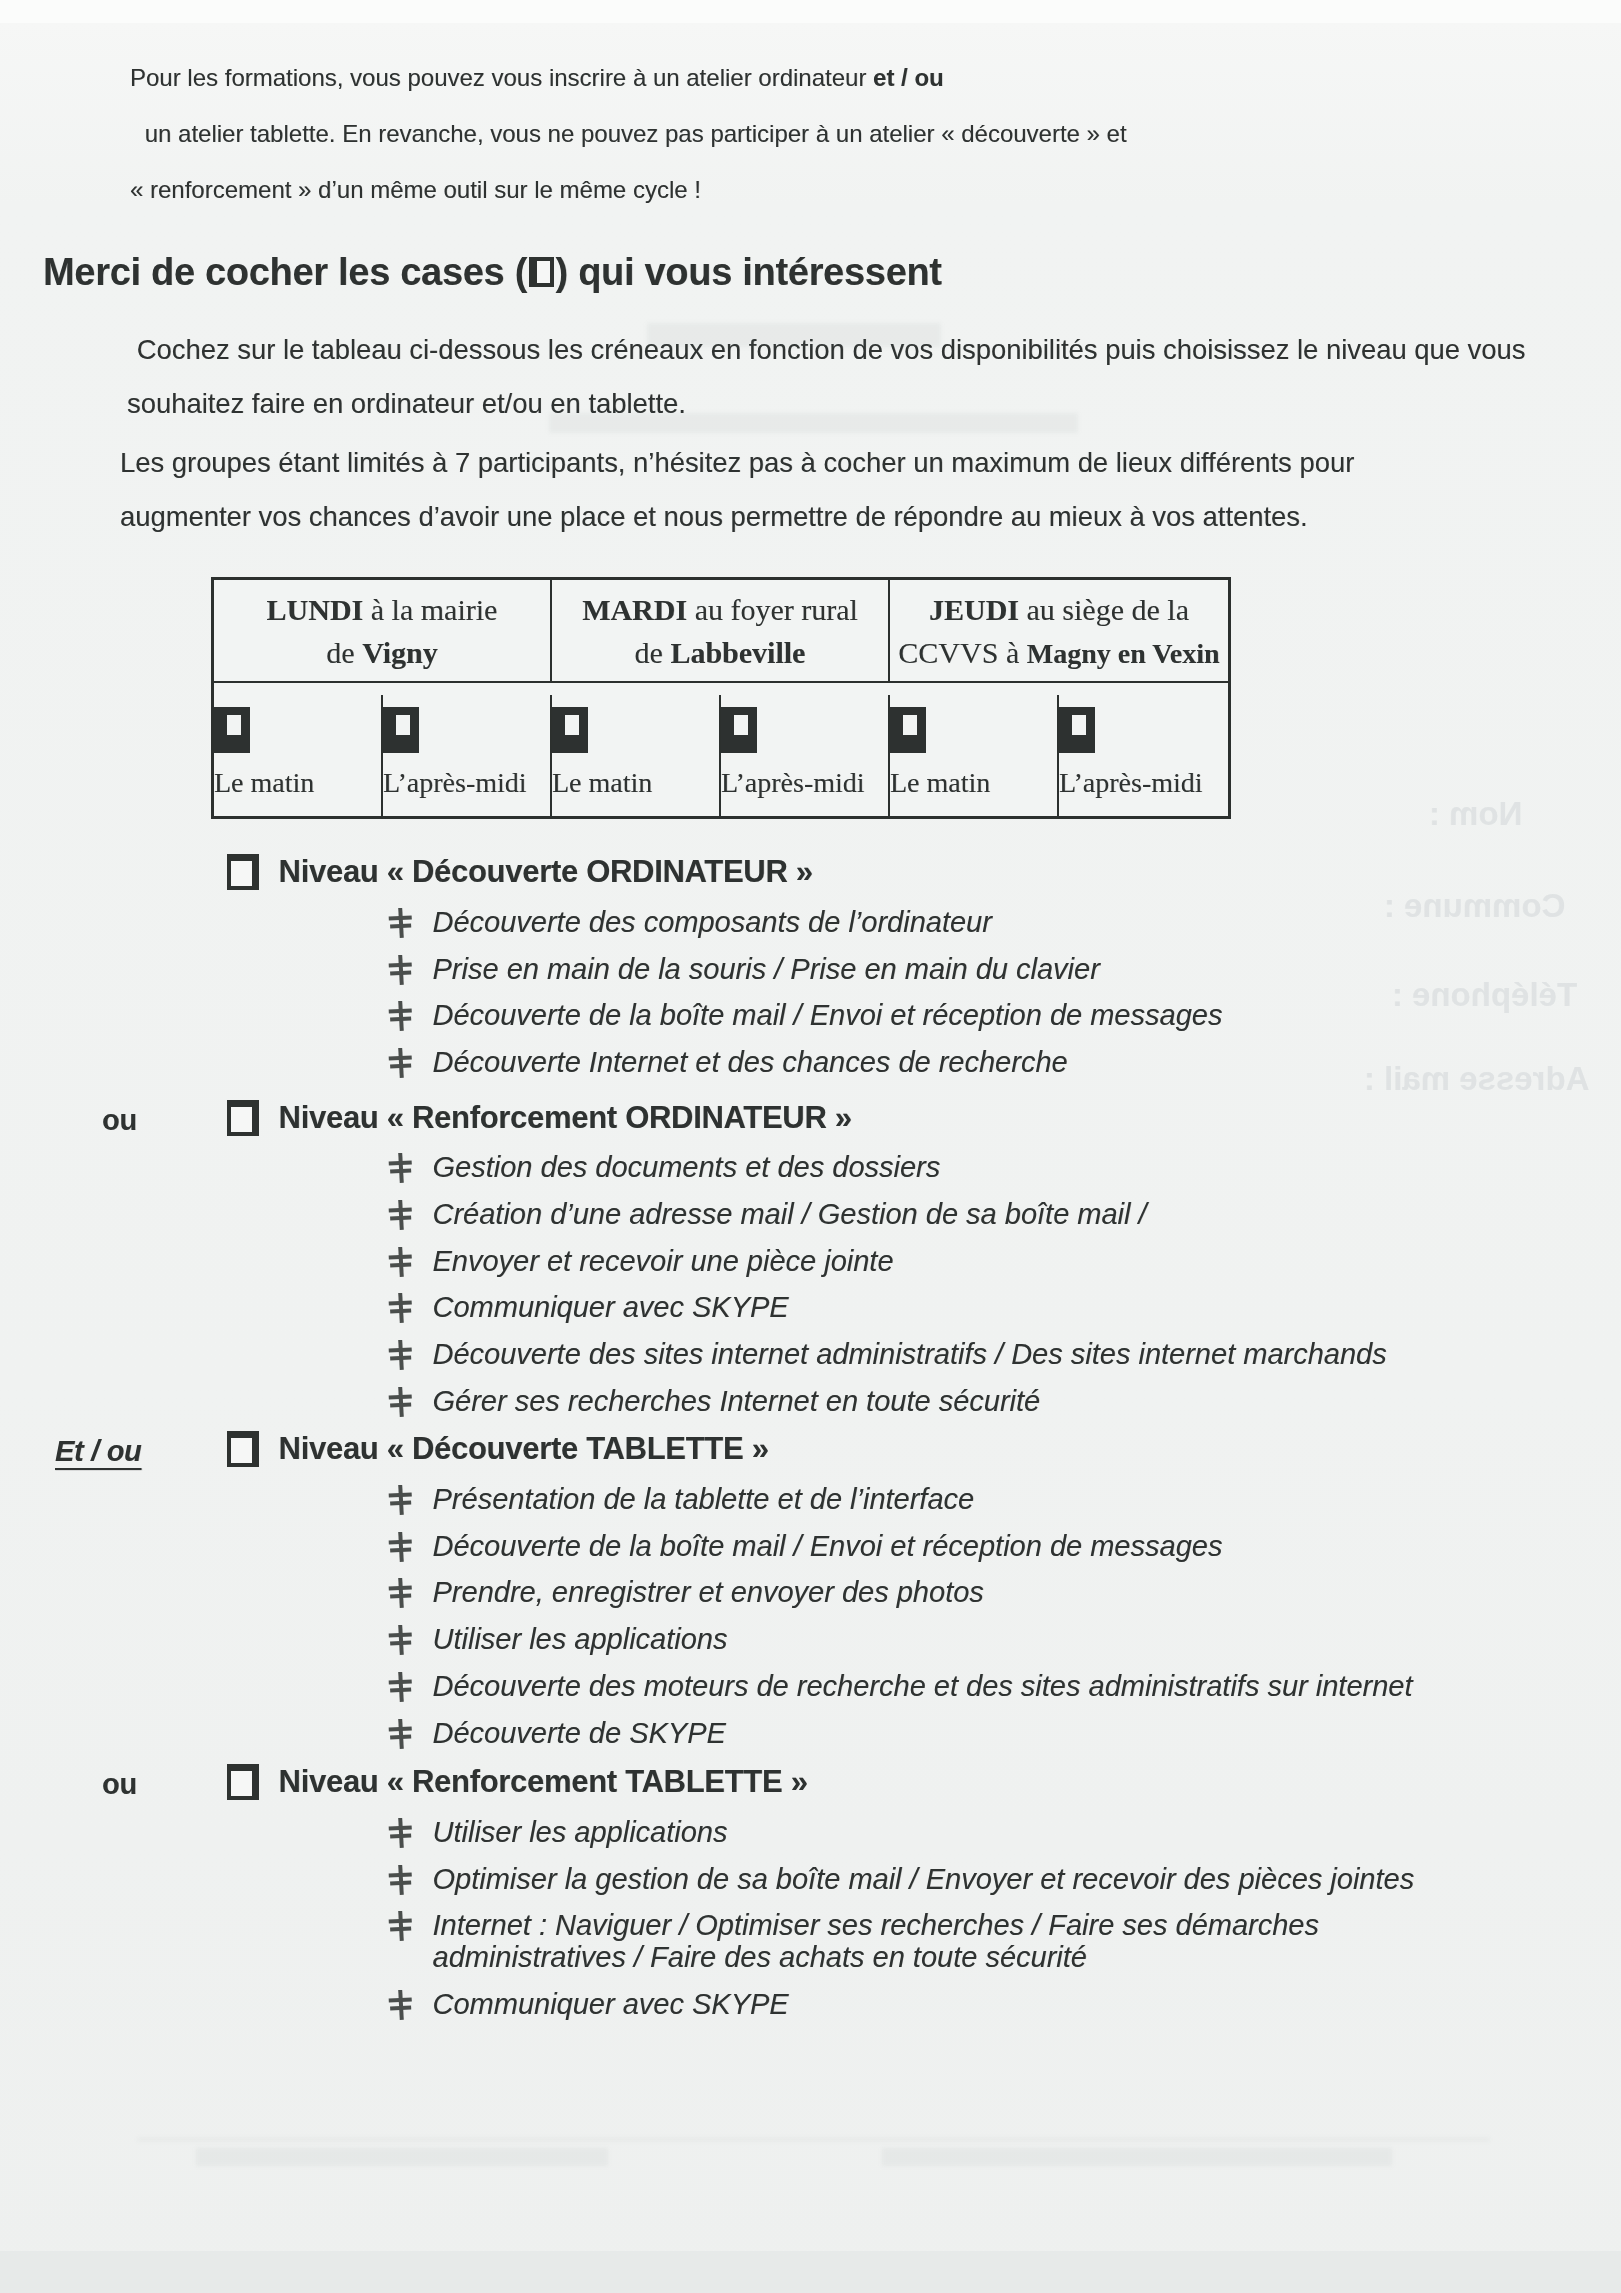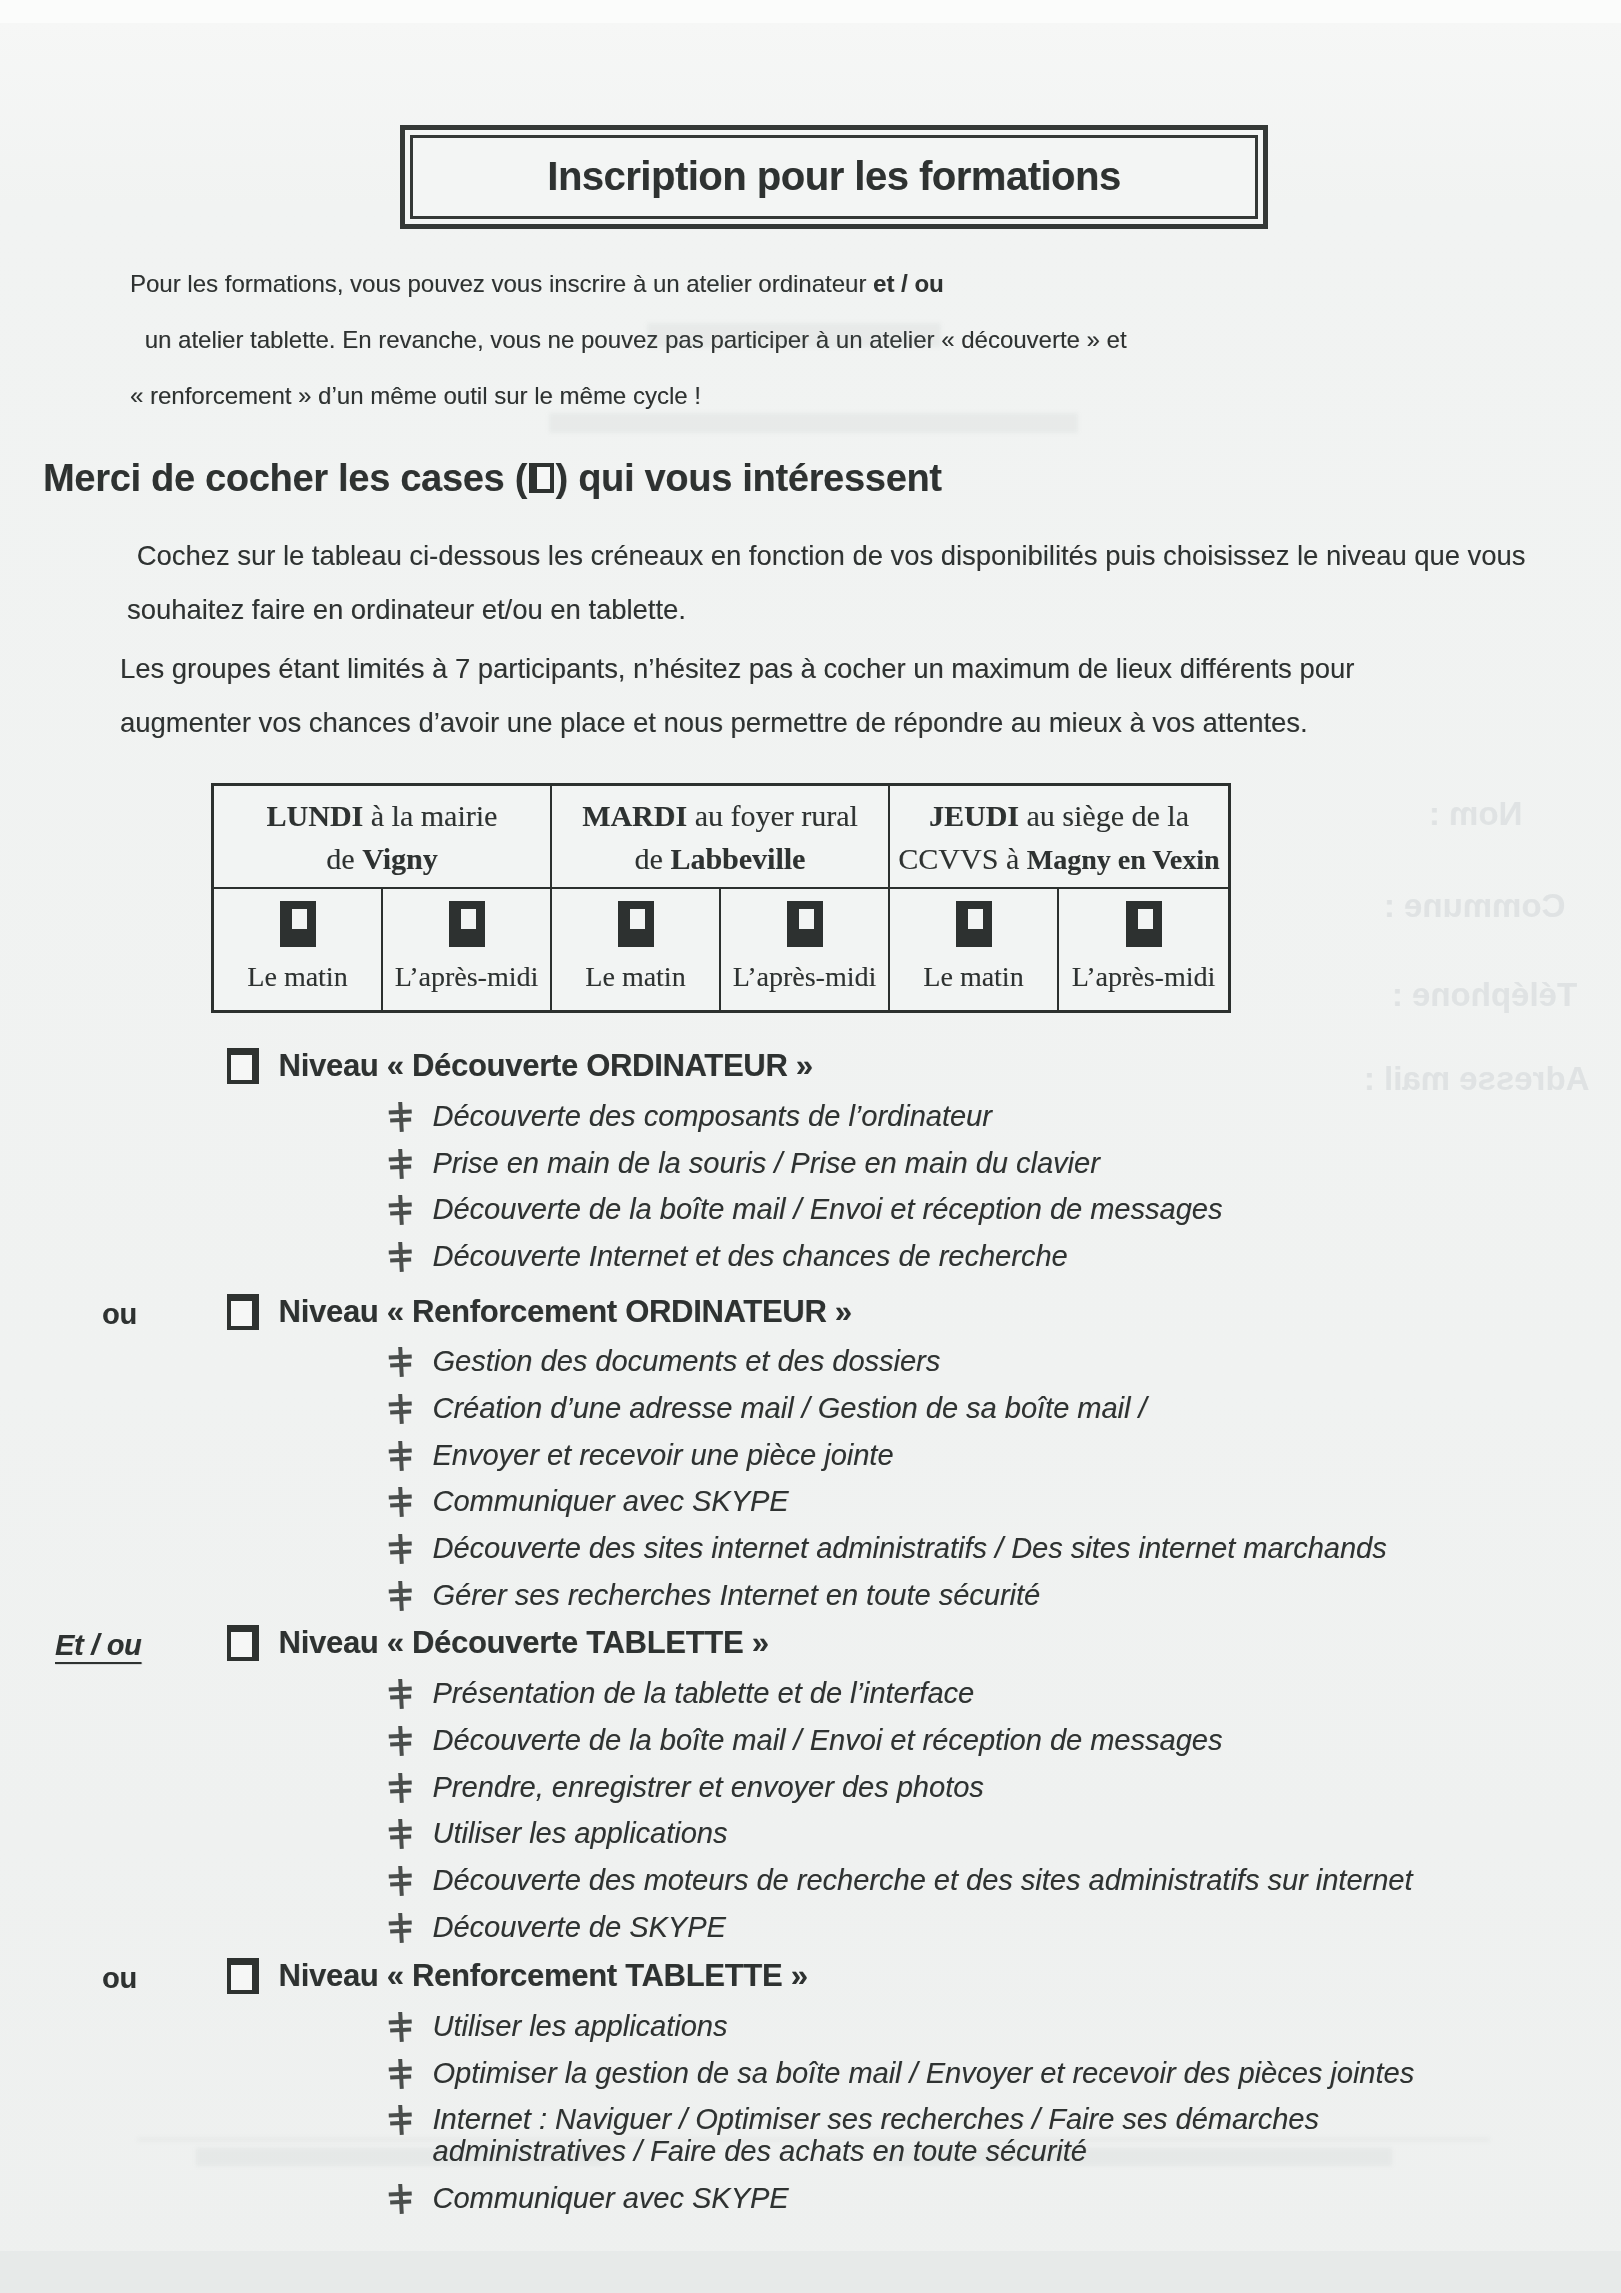--- a/index.html
+++ b/index.html
@@ -66,22 +66,23 @@
   }
   .day-cell {
     grid-column:span 2; text-align:center;
     font-size:30px; line-height:43px; padding:7.8px 0 5.9px 0;
     border-right:2.9px solid #2c302e; border-bottom:2.9px solid #2c302e;
   }
   .day-cell.last { border-right:none; }
   .day-cell b { font-weight:bold; }
   .day-cell .ccvvs-bold { font-size:28px; }
   .slot-cell {
-    text-align:center; padding:11.8px 0 17.6px 0;
+    padding:11.8px 0 17.6px 0;
     border-right:2.9px solid #2c302e;
+    margin-top:12px;
   }
   .slot-cell.last { border-right:none; }
   .slot-box {
     display:inline-block; position:relative;
     width:36px; height:46px; background:#2d3130;
     margin-bottom:9.8px;
   }
   .slot-box .hole {
     position:absolute; top:7.8px; left:12.7px; width:14.7px; height:20.6px;
     background:#f2f4f3;
@@ -154,25 +155,20 @@
   <div class="ghost-label g0 txt">Nom :</div>
   <div class="ghost-label g1 txt">Commune :</div>
   <div class="ghost-label g2 txt">Téléphone :</div>
   <div class="ghost-label g3 txt">Adresse mail :</div>
   <div class="ghost-bar gb1"></div>
   <div class="ghost-bar gb2"></div>
   <div class="ghost-bar gb3"></div>
   <div class="ghost-bar gb4"></div>
   <div class="ghost-bar gb5"></div>
 
-  <div class="title-outer">
-    <div class="title-inner">
-      <span class="txt">Inscription pour les formations</span>
-    </div>
-  </div>
 
   <div class="intro txt">
     <div class="l1"><span>Pour les formations, vous pouvez vous inscrire à un atelier ordinateur </span><b>et / ou</b></div>
     <div class="l2">un atelier tablette. En revanche, vous ne pouvez pas participer à un atelier « découverte » et</div>
     <div class="l3">« renforcement » d’un même outil sur le même cycle !</div>
   </div>
 
   <div class="check-heading txt">
     <span>Merci de cocher les cases (</span><span class="cb-inline"></span><span>) qui vous intéressent</span>
   </div>

